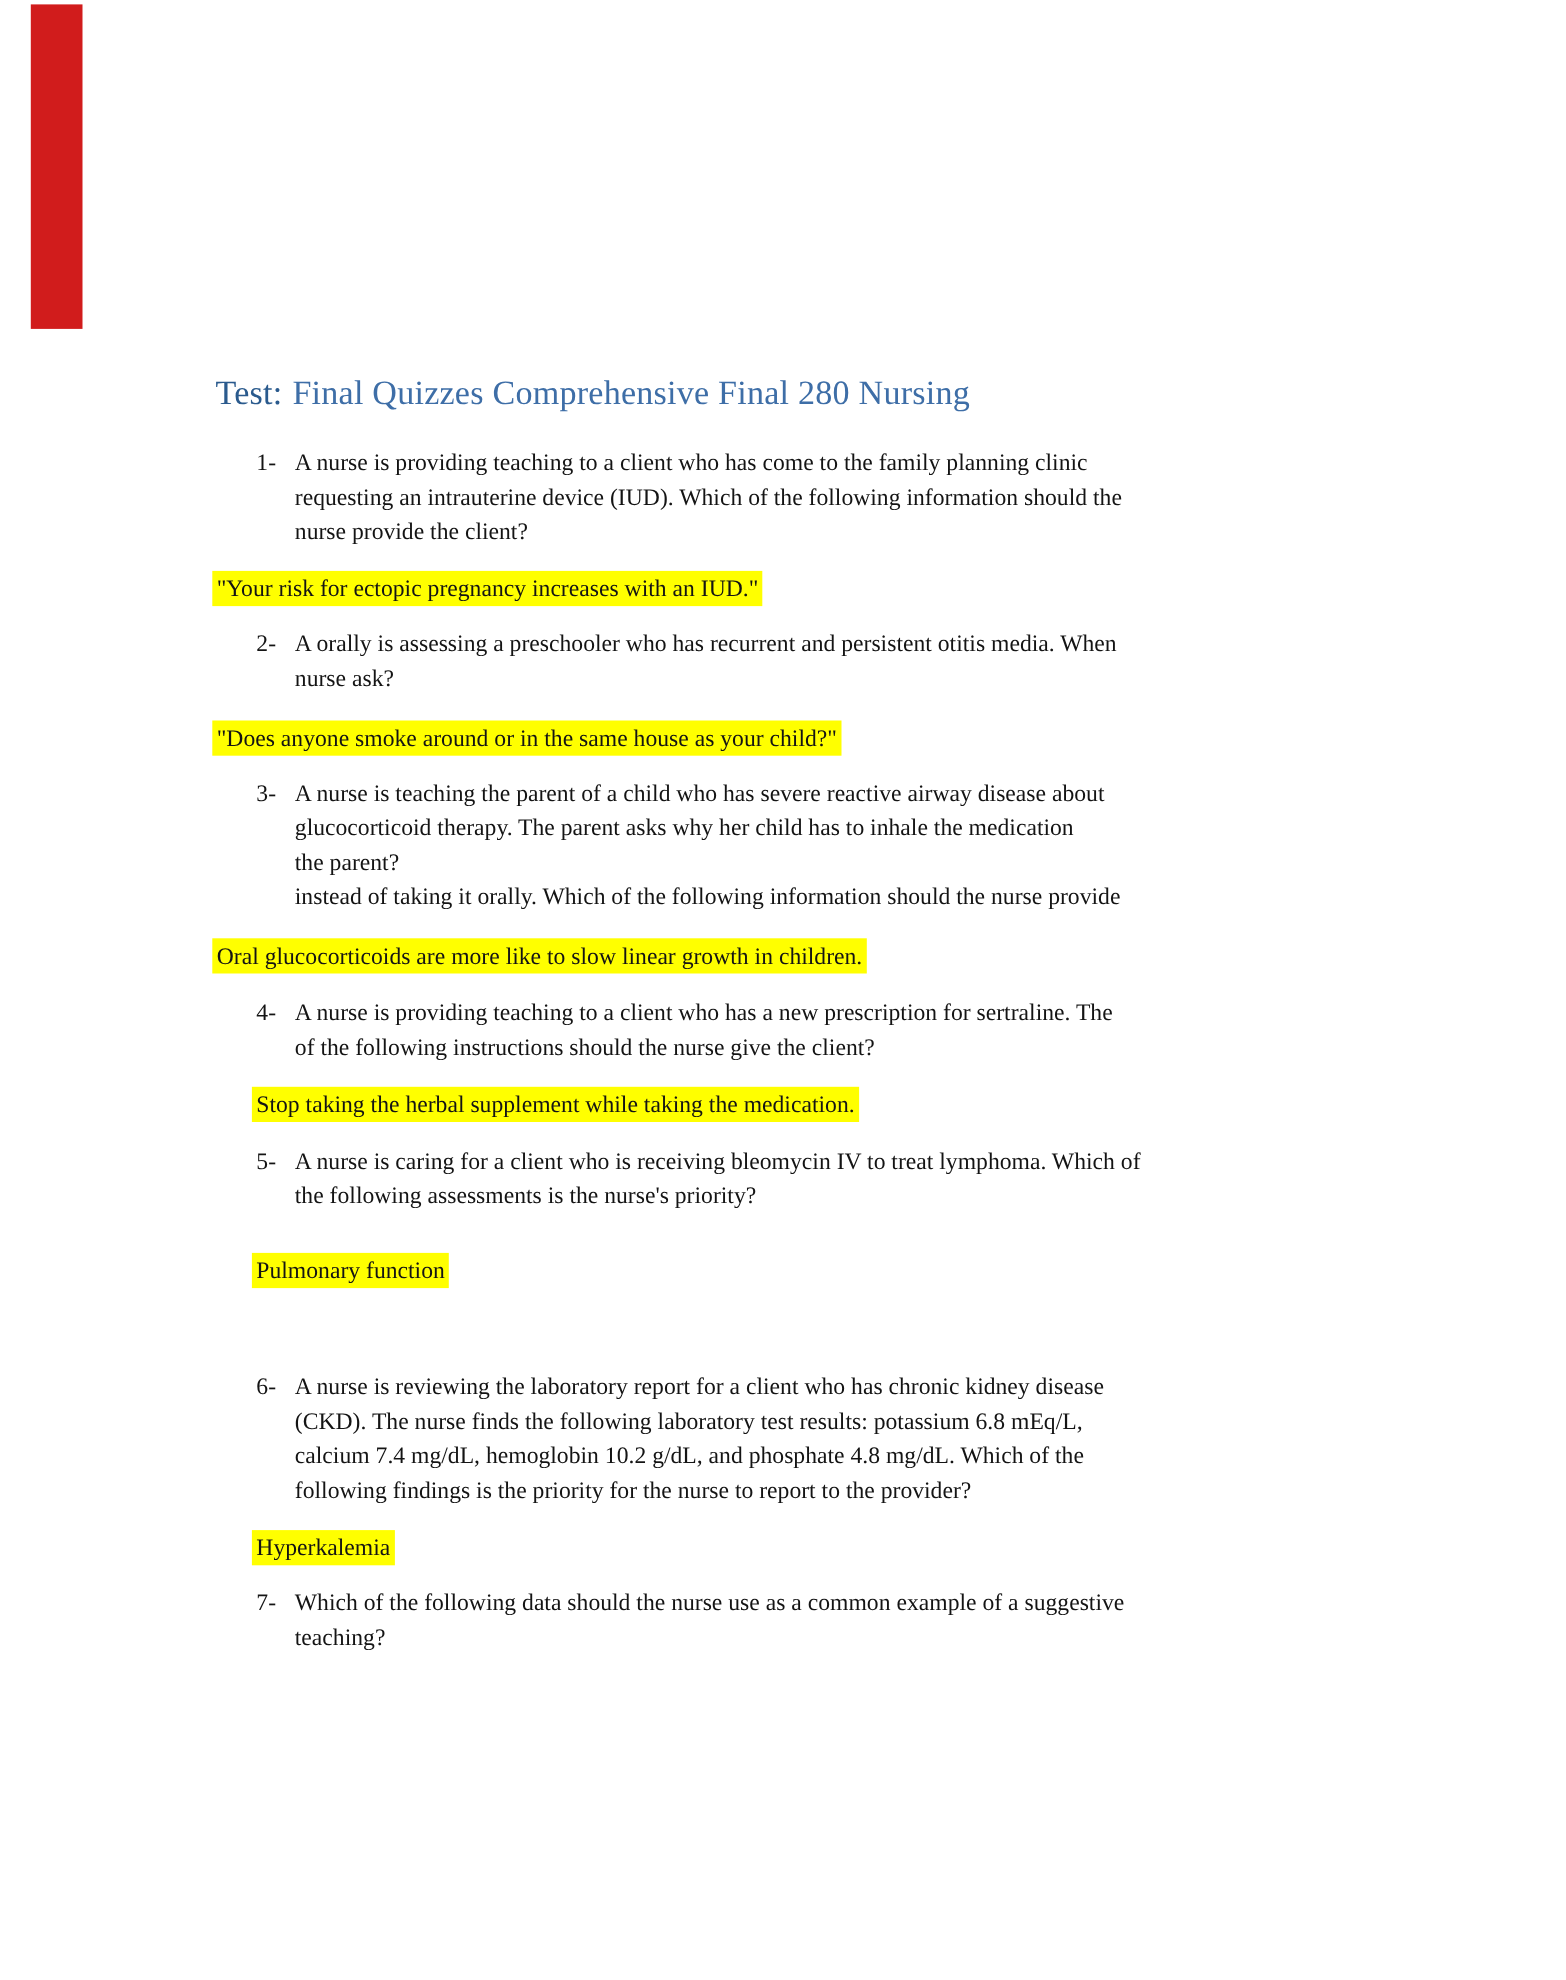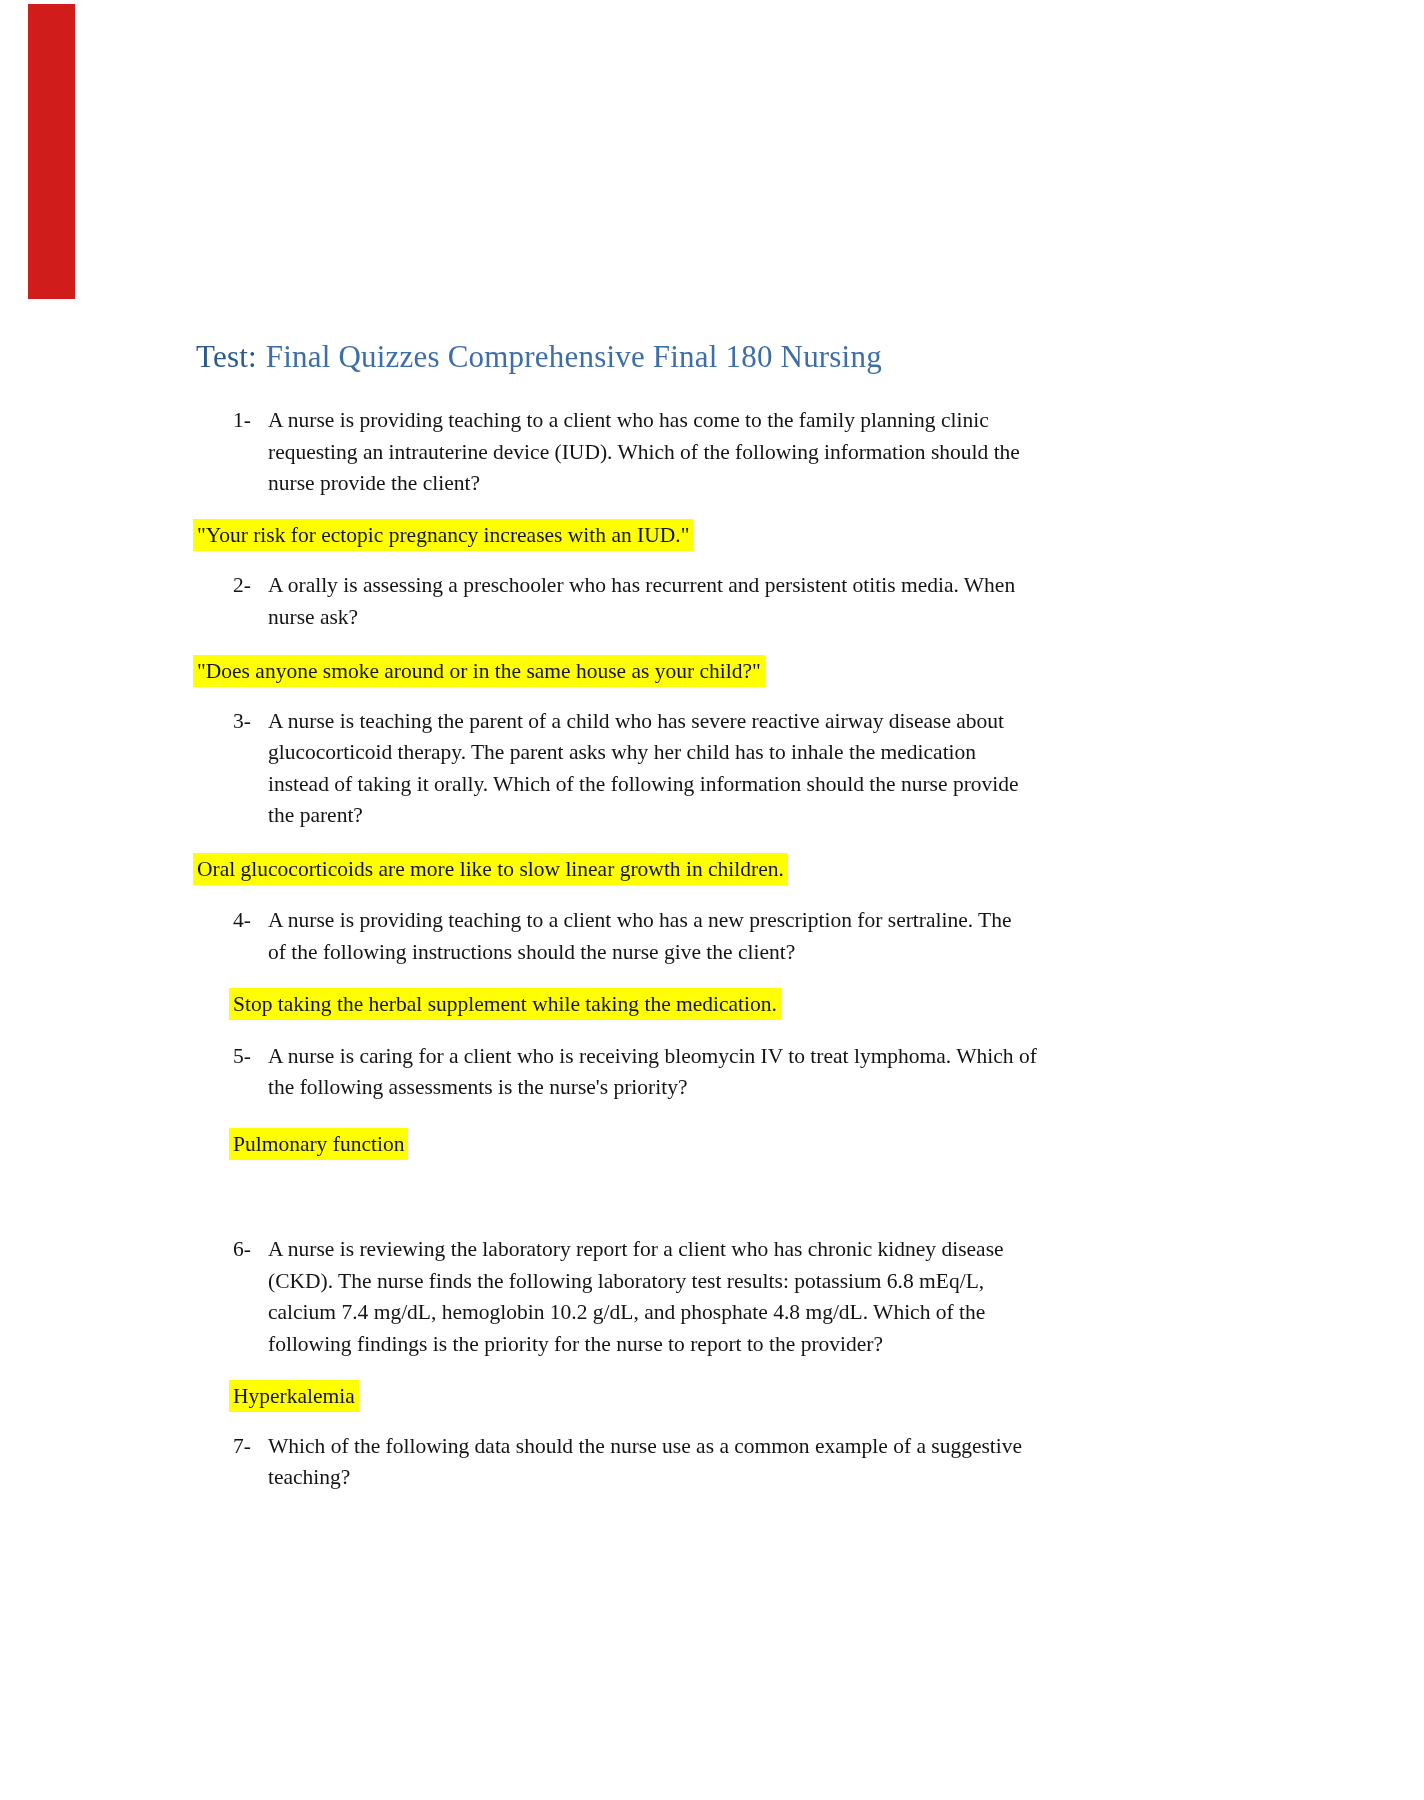--- a/index.html
+++ b/index.html
@@ -57,21 +57,21 @@
     padding:4px 4px;
   }
 </style>
 </head>
 <body>
 
 <div class="page">
   <div class="red-ribbon"></div>
   <div class="content">
     <h1 class="title">
-      <span class="title-label">Test:</span><span class="title-text">Final Quizzes Comprehensive Final 180 Nursing</span>
+      <span class="title-label">Test:</span><span class="title-text">Final Quizzes Comprehensive Final 280 Nursing</span>
     </h1>
     <main>
         <div class="question" style="margin-top: 28px;">
           <span class="qnum">1-</span>
           <div class="qtext">
             <div class="qline">A nurse is providing teaching to a client who has come to the family planning clinic</div>
             <div class="qline">requesting an intrauterine device (IUD). Which of the following information should the</div>
             <div class="qline">nurse provide the client?</div>
           </div>
         </div>
@@ -82,41 +82,41 @@
             <div class="qline">A orally is assessing a preschooler who has recurrent and persistent otitis media. When</div>
             <div class="qline">nurse ask?</div>
           </div>
         </div>
         <div class="answer" style="margin-top: 23px;"><mark>"Does anyone smoke around or in the same house as your child?"</mark></div>
         <div class="question" style="margin-top: 18px;">
           <span class="qnum">3-</span>
           <div class="qtext">
             <div class="qline">A nurse is teaching the parent of a child who has severe reactive airway disease about</div>
             <div class="qline">glucocorticoid therapy. The parent asks why her child has to inhale the medication</div>
+            <div class="qline">the parent?</div>
             <div class="qline">instead of taking it orally. Which of the following information should the nurse provide</div>
-            <div class="qline">the parent?</div>
           </div>
         </div>
         <div class="answer" style="margin-top: 22px;"><mark>Oral glucocorticoids are more like to slow linear growth in children.</mark></div>
         <div class="question" style="margin-top: 20px;">
           <span class="qnum">4-</span>
           <div class="qtext">
             <div class="qline">A nurse is providing teaching to a client who has a new prescription for sertraline. The</div>
             <div class="qline">of the following instructions should the nurse give the client?</div>
           </div>
         </div>
         <div class="answer indent" style="margin-top: 21px;"><mark>Stop taking the herbal supplement while taking the medication.</mark></div>
         <div class="question" style="margin-top: 20px;">
           <span class="qnum">5-</span>
           <div class="qtext">
             <div class="qline">A nurse is caring for a client who is receiving bleomycin IV to treat lymphoma. Which of</div>
             <div class="qline">the following assessments is the nurse's priority?</div>
           </div>
         </div>
-        <div class="answer indent" style="margin-top: 25px;"><mark>Pulmonary function</mark></div>
+        <div class="answer indent" style="margin-top: 36px;"><mark>Pulmonary function</mark></div>
         <div class="question" style="margin-top: 74px;">
           <span class="qnum">6-</span>
           <div class="qtext">
             <div class="qline">A nurse is reviewing the laboratory report for a client who has chronic kidney disease</div>
             <div class="qline">(CKD). The nurse finds the following laboratory test results: potassium 6.8 mEq/L,</div>
             <div class="qline">calcium 7.4 mg/dL, hemoglobin 10.2 g/dL, and phosphate 4.8 mg/dL. Which of the</div>
             <div class="qline">following findings is the priority for the nurse to report to the provider?</div>
           </div>
         </div>
         <div class="answer indent" style="margin-top: 21px;"><mark>Hyperkalemia</mark></div>

